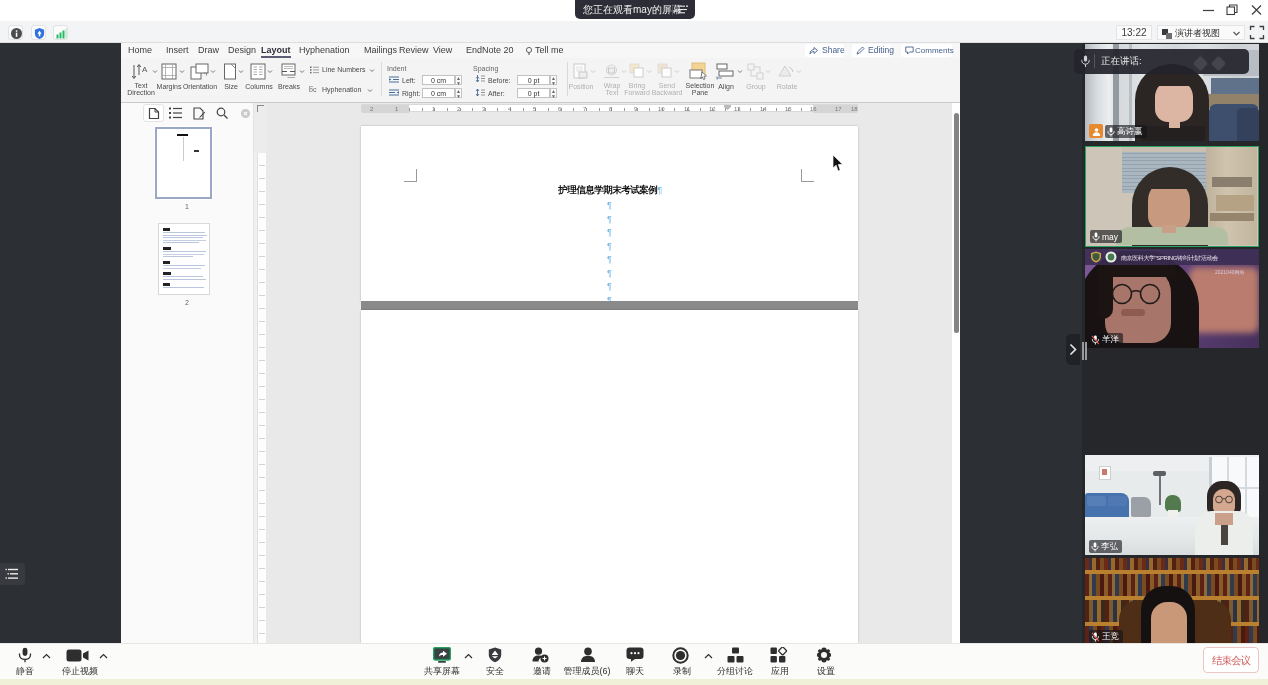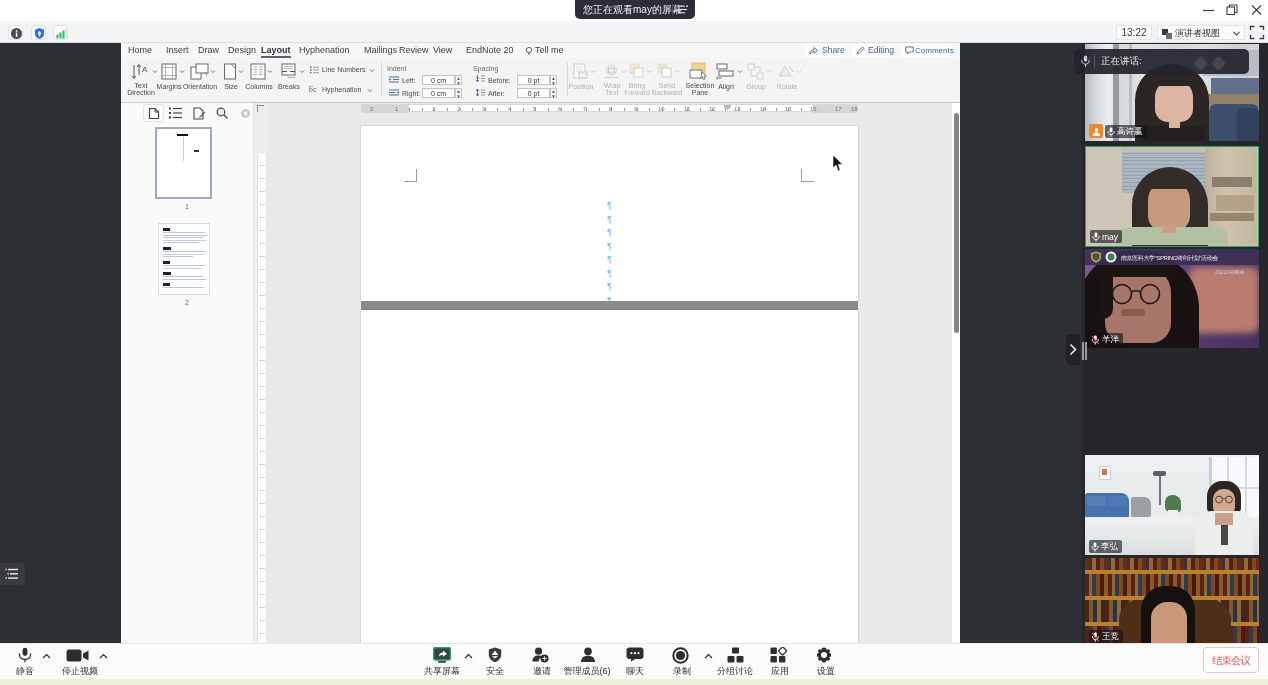--- a/index.html
+++ b/index.html
@@ -455,20 +455,21 @@
             <span style="position:absolute;left:423px">15</span>
             <span style="position:absolute;left:448px">16</span>
             <span style="position:absolute;left:473px">17</span>
             <span style="position:absolute;left:489px">18</span>
         </div>
         <div style="position:absolute;left:362px;top:0px;width:7px;height:5px;background:#b9b9b9;clip-path:polygon(0 0,100% 0,100% 40%,50% 100%,0 40%)"></div>
       </div>
       <div id="page1">
         <div style="position:absolute;left:43px;top:43px;width:13px;height:13px;border-right:1.4px solid #9a9a9a;border-bottom:1.4px solid #9a9a9a"></div>
         <div style="position:absolute;left:440px;top:43px;width:13px;height:13px;border-left:1.4px solid #9a9a9a;border-bottom:1.4px solid #9a9a9a"></div>
+        <div style="position:absolute;left:99px;top:58px;width:300px;text-align:center;font-size:9.5px;font-weight:bold;color:#111;letter-spacing:-0.5px">护理信息学期末考试案例<span style="color:#74b7e8;font-weight:normal">¶</span></div>
         <div style="position:absolute;left:246px;top:73px;width:8px;color:#74b7e8;font-size:9px;line-height:13.5px">¶<br>¶<br>¶<br>¶<br>¶<br>¶<br>¶<br>¶</div>
         <svg style="position:absolute;left:471px;top:29px" width="11" height="17" viewBox="0 0 11 17">
             <path d="M1 0 L1 13 L4.2 10.2 L6 16 L8.2 15.2 L6.4 9.6 L10.5 9.2 Z" fill="#111" stroke="#fff" stroke-width="0.7"></path>
           </svg>
       </div>
       <div id="sep"></div>
       <div id="page2"></div>
       <div id="vsb"></div>
       <div id="vsbt"></div>
     </div>

